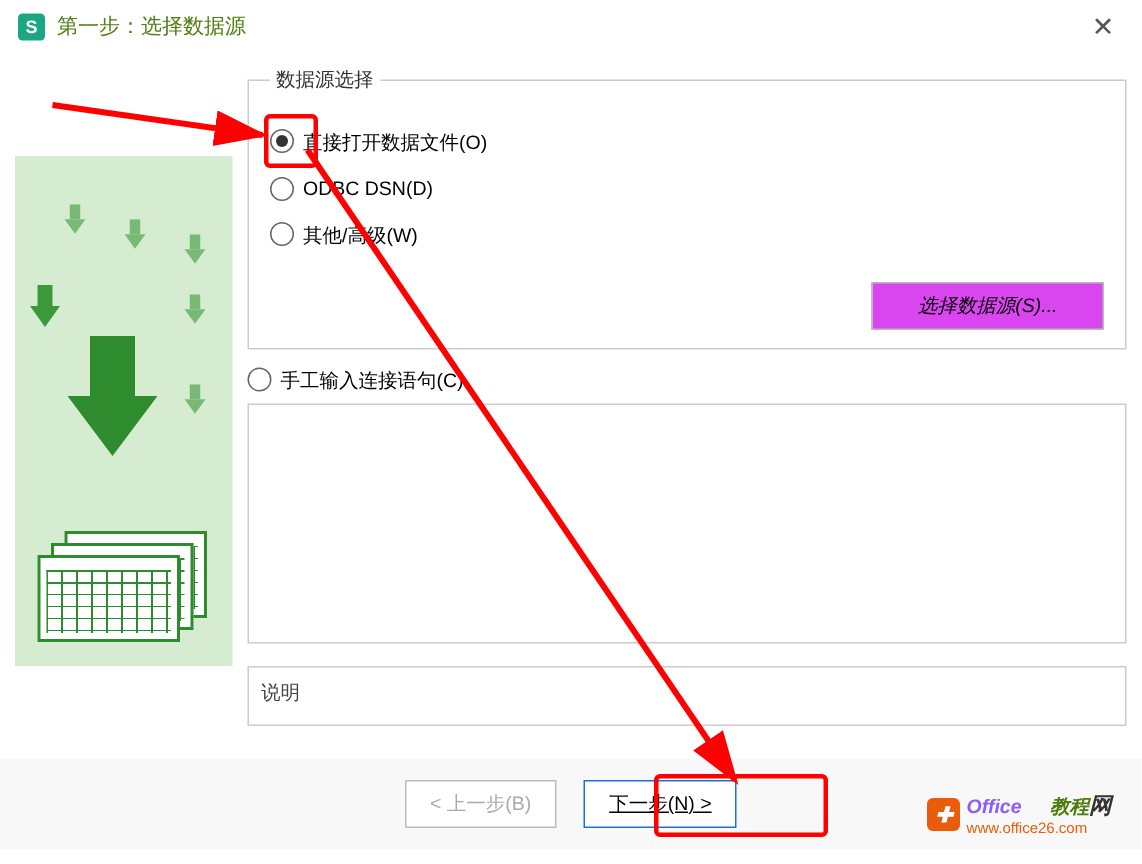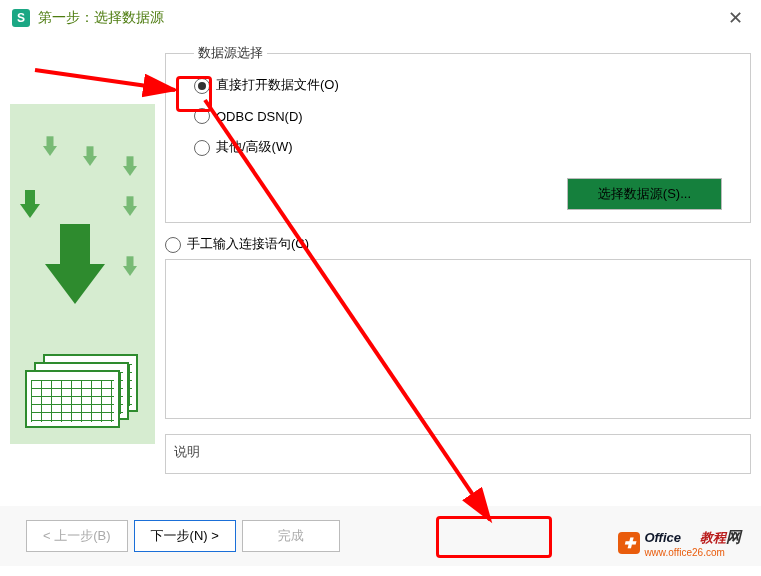--- a/index.html
+++ b/index.html
@@ -95,33 +95,33 @@
     .sheet::after {
       content: '';
       position: absolute;
       top: 8px; left: 4px; right: 4px; bottom: 4px;
       background: repeating-linear-gradient(to right, #2e8b2e 0 1px, transparent 1px 10px),
                   repeating-linear-gradient(to bottom, #2e8b2e 0 1px, transparent 1px 8px);
     }
     .right { flex: 1; }
     fieldset.group {
       border: 1px solid #ccc;
-      padding: 12px 28px;
+      padding: 12px 14px;
       margin-bottom: 12px;
       position: relative;
     }
     fieldset.group legend {
       padding: 0 4px;
       font-size: 13px;
       color: #333;
     }
     .radio-row {
       display: flex;
-      align-items: flex-end;
-      margin: 2px 0 14px 0;
+      align-items: flex-start;
+      margin: 12px 0 14px 0;
     }
     .radio {
       width: 16px; height: 16px;
       border: 1px solid #666;
       border-radius: 50%;
       margin-right: 6px;
       display: inline-flex;
       align-items: center;
       justify-content: center;
       flex-shrink: 0;
@@ -129,24 +129,25 @@
     .radio.checked::after {
       content: '';
       width: 8px; height: 8px;
       background: #333;
       border-radius: 50%;
     }
     .select-ds-btn {
       float: right;
       margin-top: 8px;
       padding: 6px 30px;
-      background: #15803d;
+      background: #d946ef;
       border: 1px solid #bbb;
       font-size: 13px;
       cursor: pointer;
+      font-style: italic;
     }
     .textarea {
       width: 100%;
       height: 160px;
       border: 1px solid #ccc;
       margin-top: 4px;
       resize: none;
       overflow-y: scroll;
     }
     .desc-box {
@@ -154,37 +155,37 @@
       padding: 8px;
       font-size: 13px;
       color: #444;
     }
     .desc-title { margin-bottom: 4px; }
     .footer {
       position: absolute;
       bottom: 10px;
       left: 0; right: 0;
       display: flex;
-      justify-content: flex-start;
-      gap: 6px;
+      justify-content: center;
+      gap: 18px;
       padding: 0 26px;
       background: #f8f8f8;
       padding-top: 14px;
       padding-bottom: 14px;
     }
     .btn {
       padding: 6px 16px;
       border: 1px solid #bbb;
       background: #fff;
       font-size: 13px;
       min-width: 98px;
       text-align: center;
     }
     .btn.disabled { color: #aaa; }
-    .btn.primary { border: 1px solid #1a6fd8; }
+    .btn.primary { border: 1px solid #1a6fd8; text-decoration: underline; }
     .highlight-red {
       position: absolute;
       border: 3px solid #ff0000;
       border-radius: 4px;
       pointer-events: none;
       z-index: 50;
     }
     .red-arrow {
       position: absolute;
       pointer-events: none;
@@ -202,22 +203,22 @@
     }
     .wm-icon {
       width: 22px; height: 22px;
       background: #e95c0c;
       border-radius: 4px;
       margin-right: 4px;
       color: #fff;
       display: flex; align-items: center; justify-content: center;
       font-size: 14px;
     }
-    .wm-text .o1 { color: #0f172a; }
-    .wm-text .o2 { color: #b91c1c; padding-left: 19px; }
+    .wm-text .o1 { color: #8b5cf6; }
+    .wm-text .o2 { color: #4d7c0f; padding-left: 19px; }
     .wm-text .o3 { color: #333; font-size: 15px;}
     .wm-url { font-size: 10px; color: #e95c0c; display: block; font-style: normal; font-weight: normal; text-align: left;}
   </style>
 </head>
 <body>
 
 <div class="titlebar">
   <div class="app-icon">S</div>
   <div class="title">第一步：选择数据源</div>
   <div class="close-btn">✕</div>
@@ -269,21 +270,20 @@
 
     <div class="desc-box" style="margin-top:12px">
       <div class="desc-title">说明</div>
     </div>
   </div>
 </div>
 
 <div class="footer">
   <div class="btn disabled">&lt; 上一步(B)</div>
   <div class="btn primary">下一步(N) &gt;</div>
-  <div class="btn disabled">完成</div>
 </div>
 
 <div class="highlight-red" style="top:76px;left:176px;width:36px;height:36px"></div>
 <div class="highlight-red" style="top:516px;left:436px;width:116px;height:42px"></div>
 
 <svg class="red-arrow" style="top:60px;left:30px" width="160" height="50">
   <defs>
       <marker id="ah1" markerWidth="10" markerHeight="10" refX="8" refY="3" orient="auto">
         <path d="M0,0 L0,6 L9,3 z" fill="#ff0000"></path>
       </marker>

